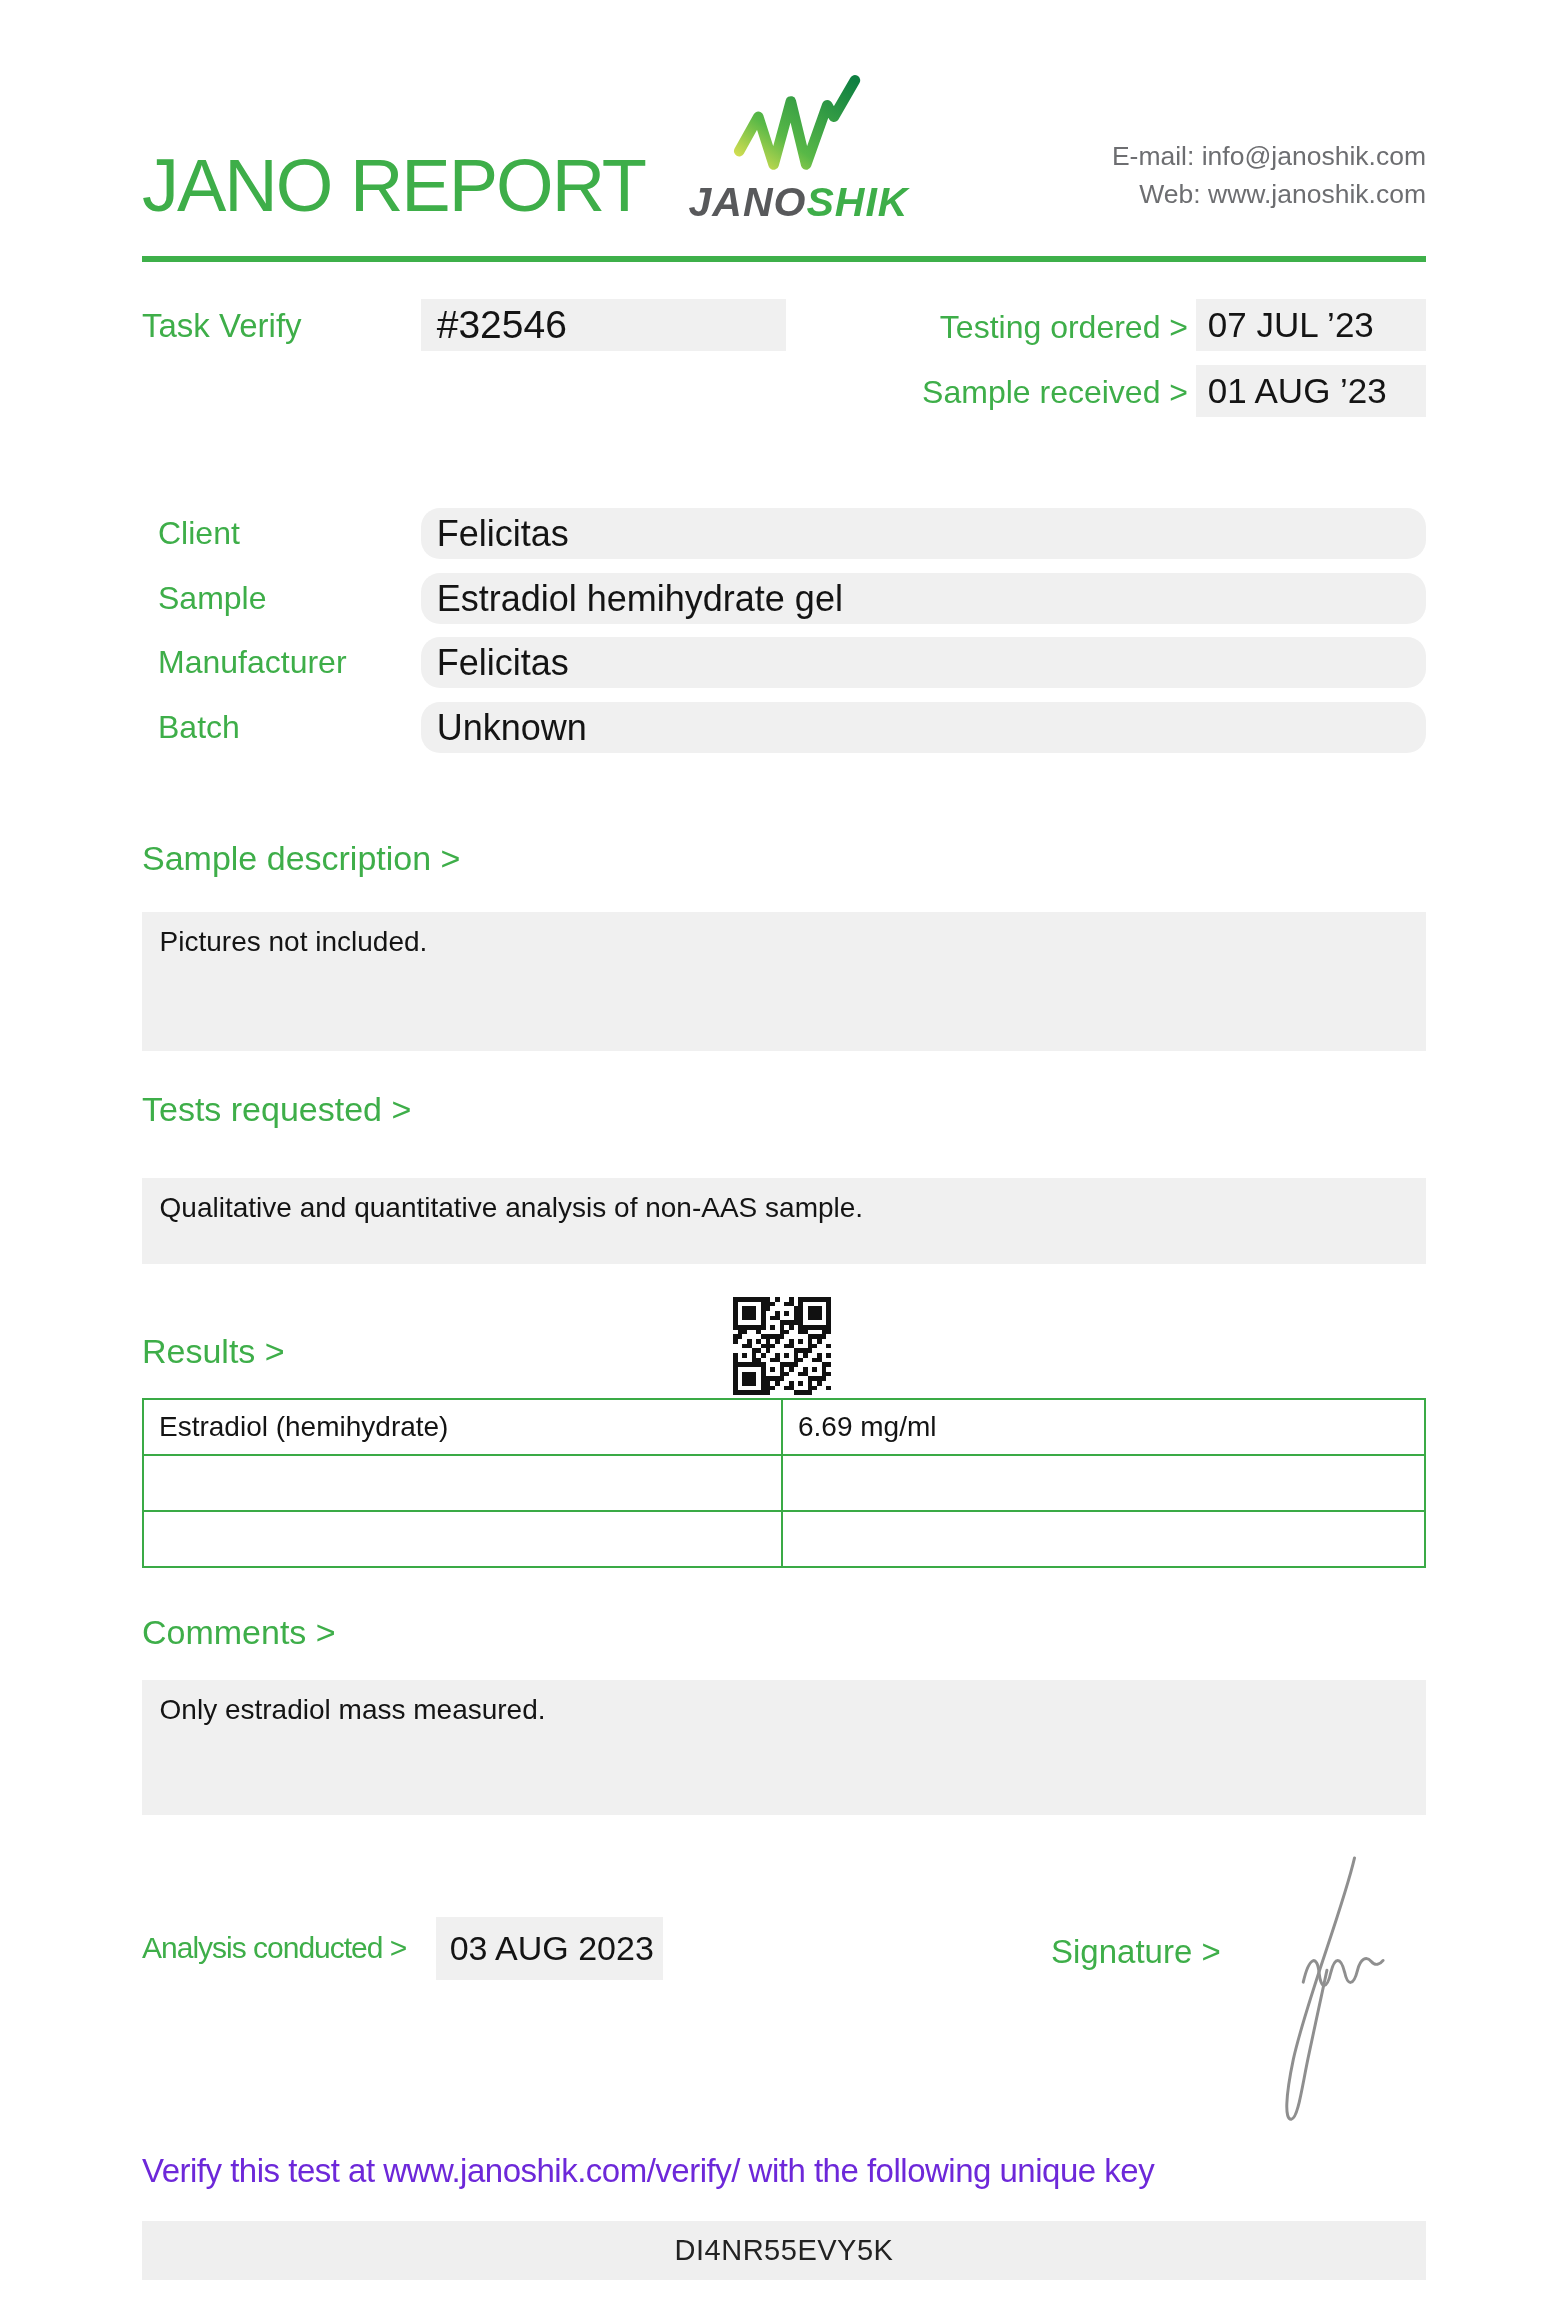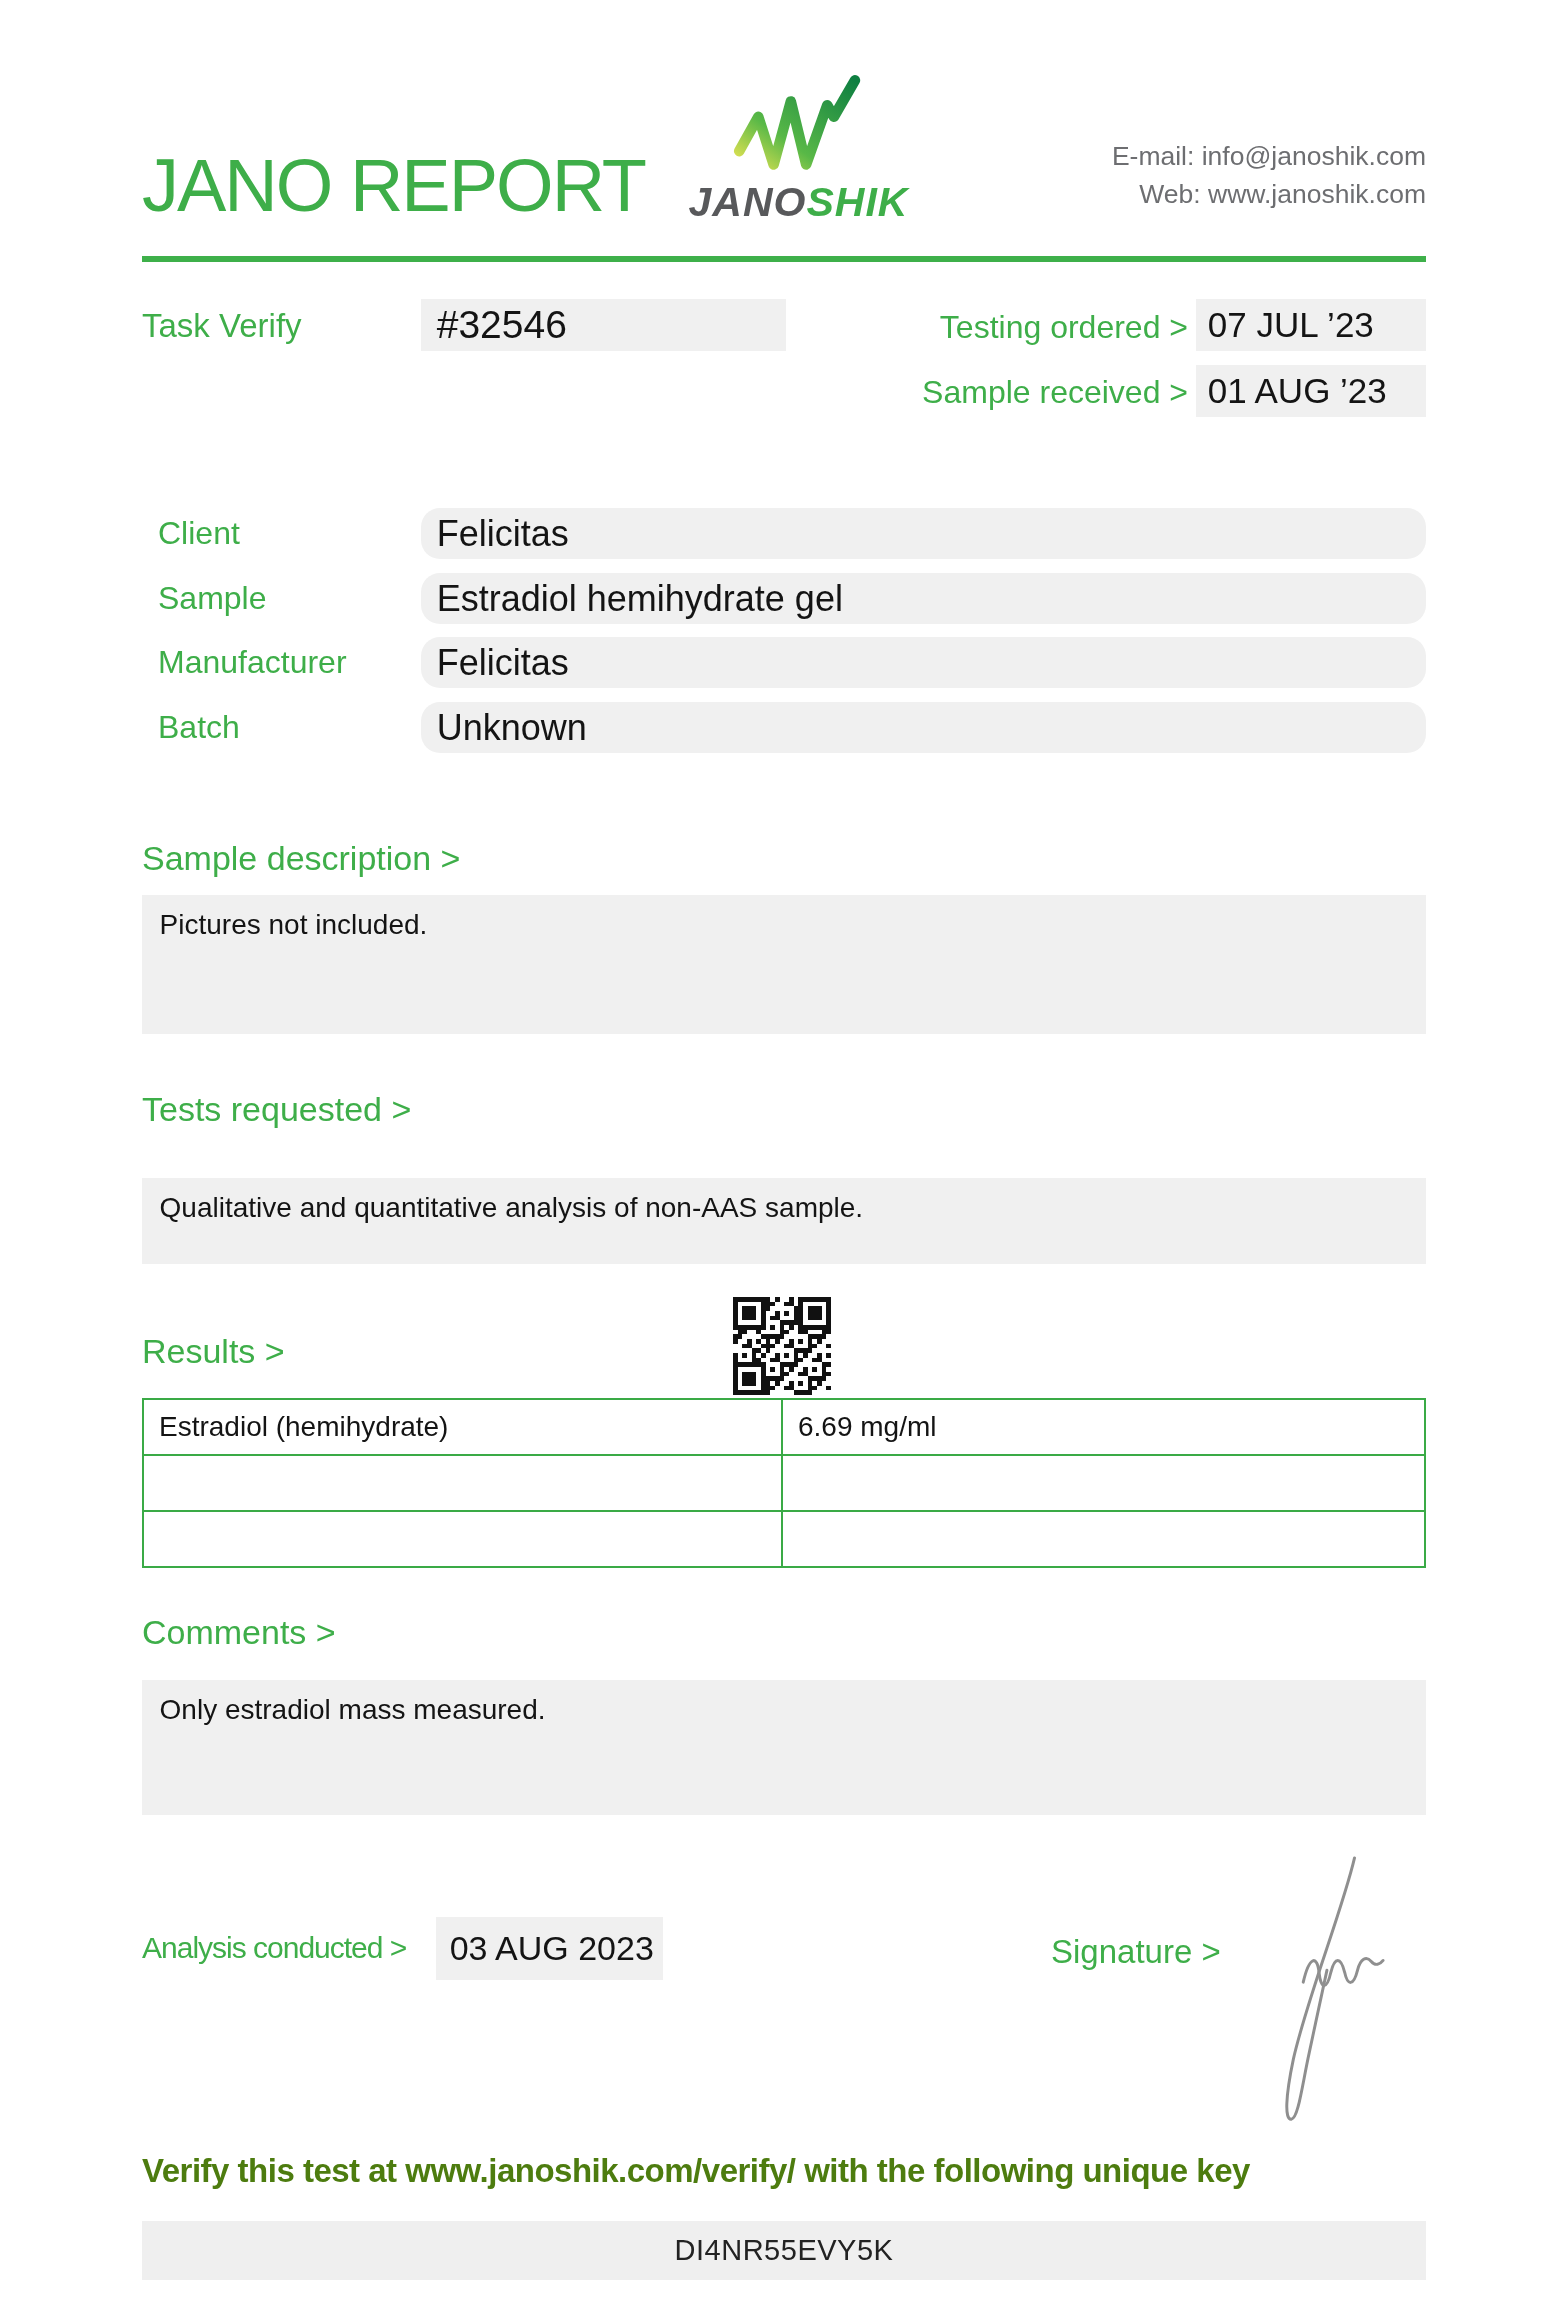--- a/index.html
+++ b/index.html
@@ -110,21 +110,21 @@
     font-size: 34px; line-height: 63px; padding-left: 13.7px;
     white-space: nowrap;
   }
   .analysis .sig-label { top: 15.7px; left: 909px; font-size: 33px; }
   .sig-svg { position: absolute; left: 1112px; top: -67px; width: 132px; height: 286px; }
 
   
   .verify {
     top: 2152px;
     font-size: 33px; letter-spacing: -0.5px;
-    color: #4d7c0f; white-space: nowrap; font-weight: bold;
+    color: #6d28d9; white-space: nowrap;
   }
   .keybox {
     top: 2221px; height: 59px;
     background: #efefef; color: #222222;
     text-align: center; font-size: 29px; line-height: 59px;
     letter-spacing: 0.5px;
   }
 </style>
 </head>
 <body>
@@ -179,21 +179,21 @@
       <div class="graybox dval">Felicitas</div>
     </div>
     <div class="drow" style="top:194px">
       <div class="glabel dlabel">Batch</div>
       <div class="graybox dval">Unknown</div>
     </div>
   </section>
 
   <section class="sec" style="top:839px">
     <div class="blockhead glabel" style="top:0">Sample description &gt;</div>
-    <div class="textbox graybox" style="top:56px; height:139px">Pictures not included.</div>
+    <div class="textbox graybox" style="top:73px; height:139px">Pictures not included.</div>
   </section>
 
   <section class="sec" style="top:1090px">
     <div class="blockhead glabel" style="top:0">Tests requested &gt;</div>
     <div class="textbox graybox" style="top:88px; height:86px">Qualitative and quantitative analysis of non-AAS sample.</div>
   </section>
 
   <section class="sec results">
     <svg class="qr" viewBox="0 0 100 100" xmlns="http://www.w3.org/2000/svg" fill="#111111" shape-rendering="crispEdges">
         <rect x="0" y="0" width="4.761904761904762" height="4.761904761904762"></rect>

